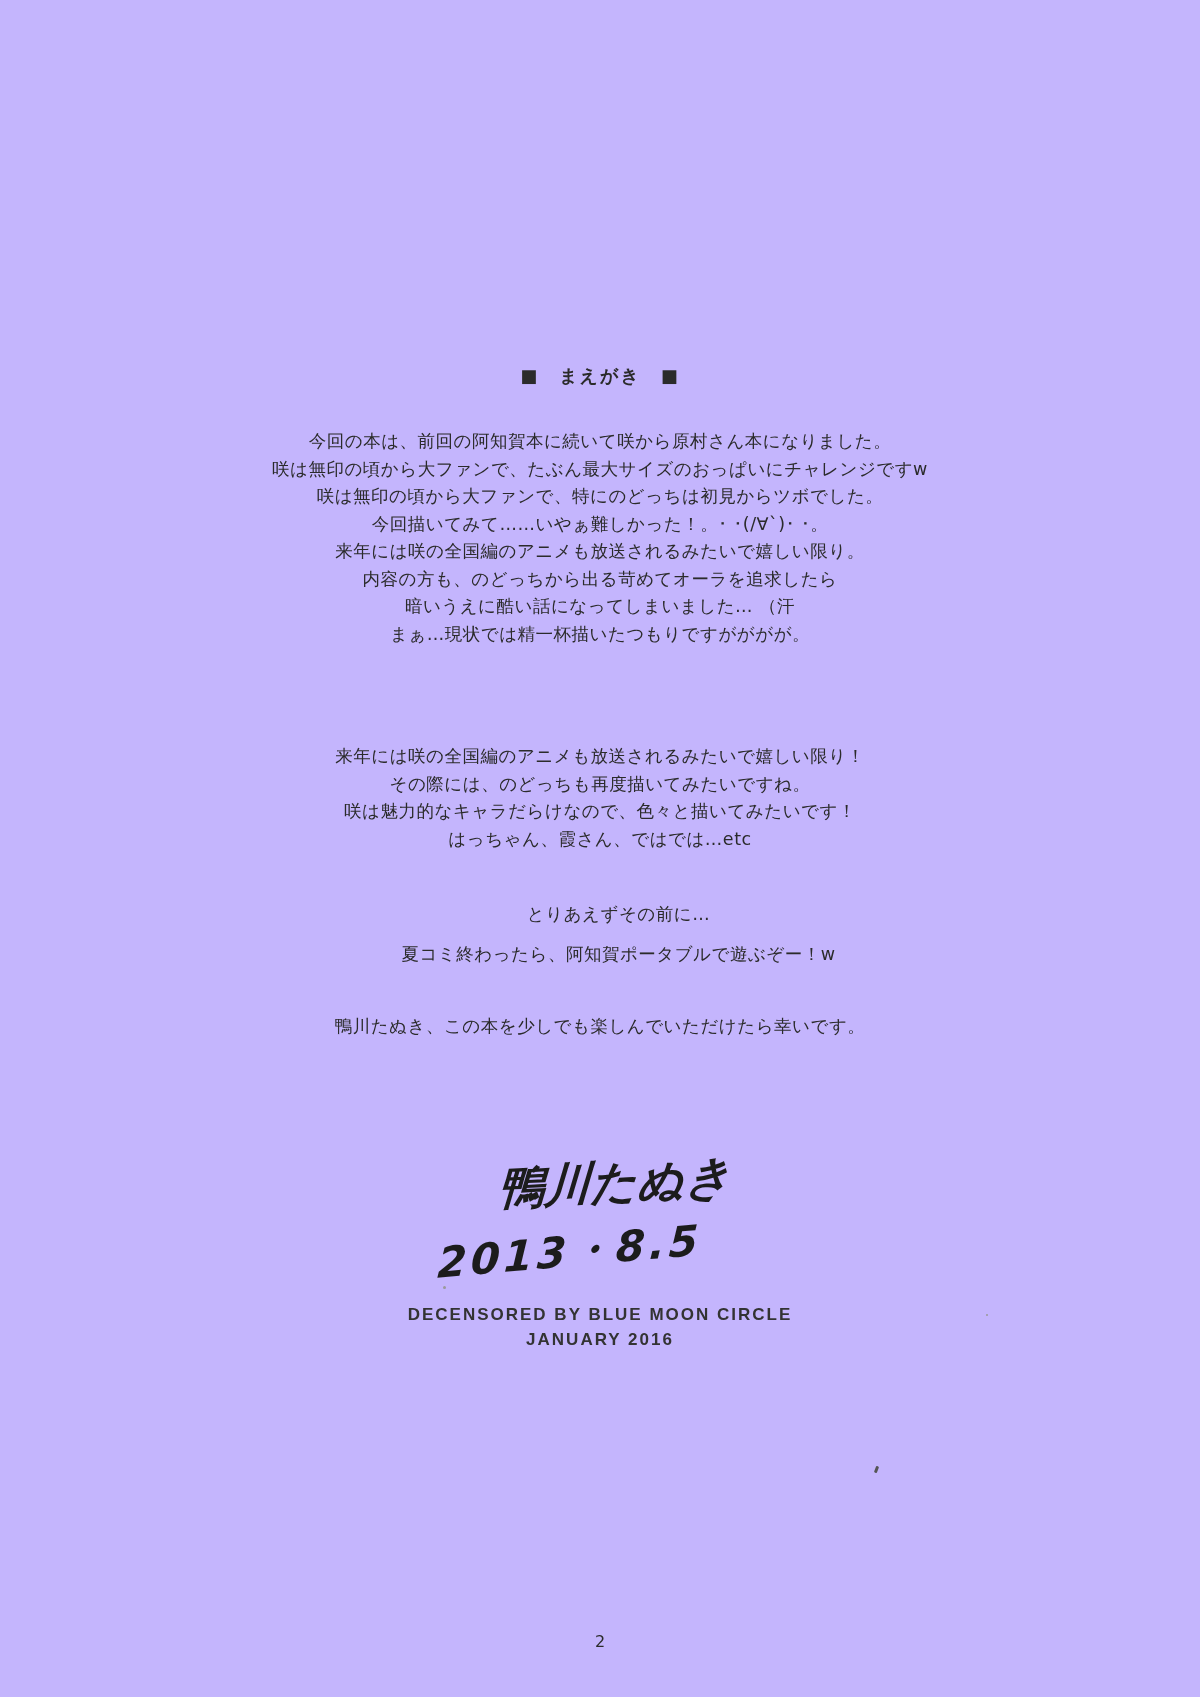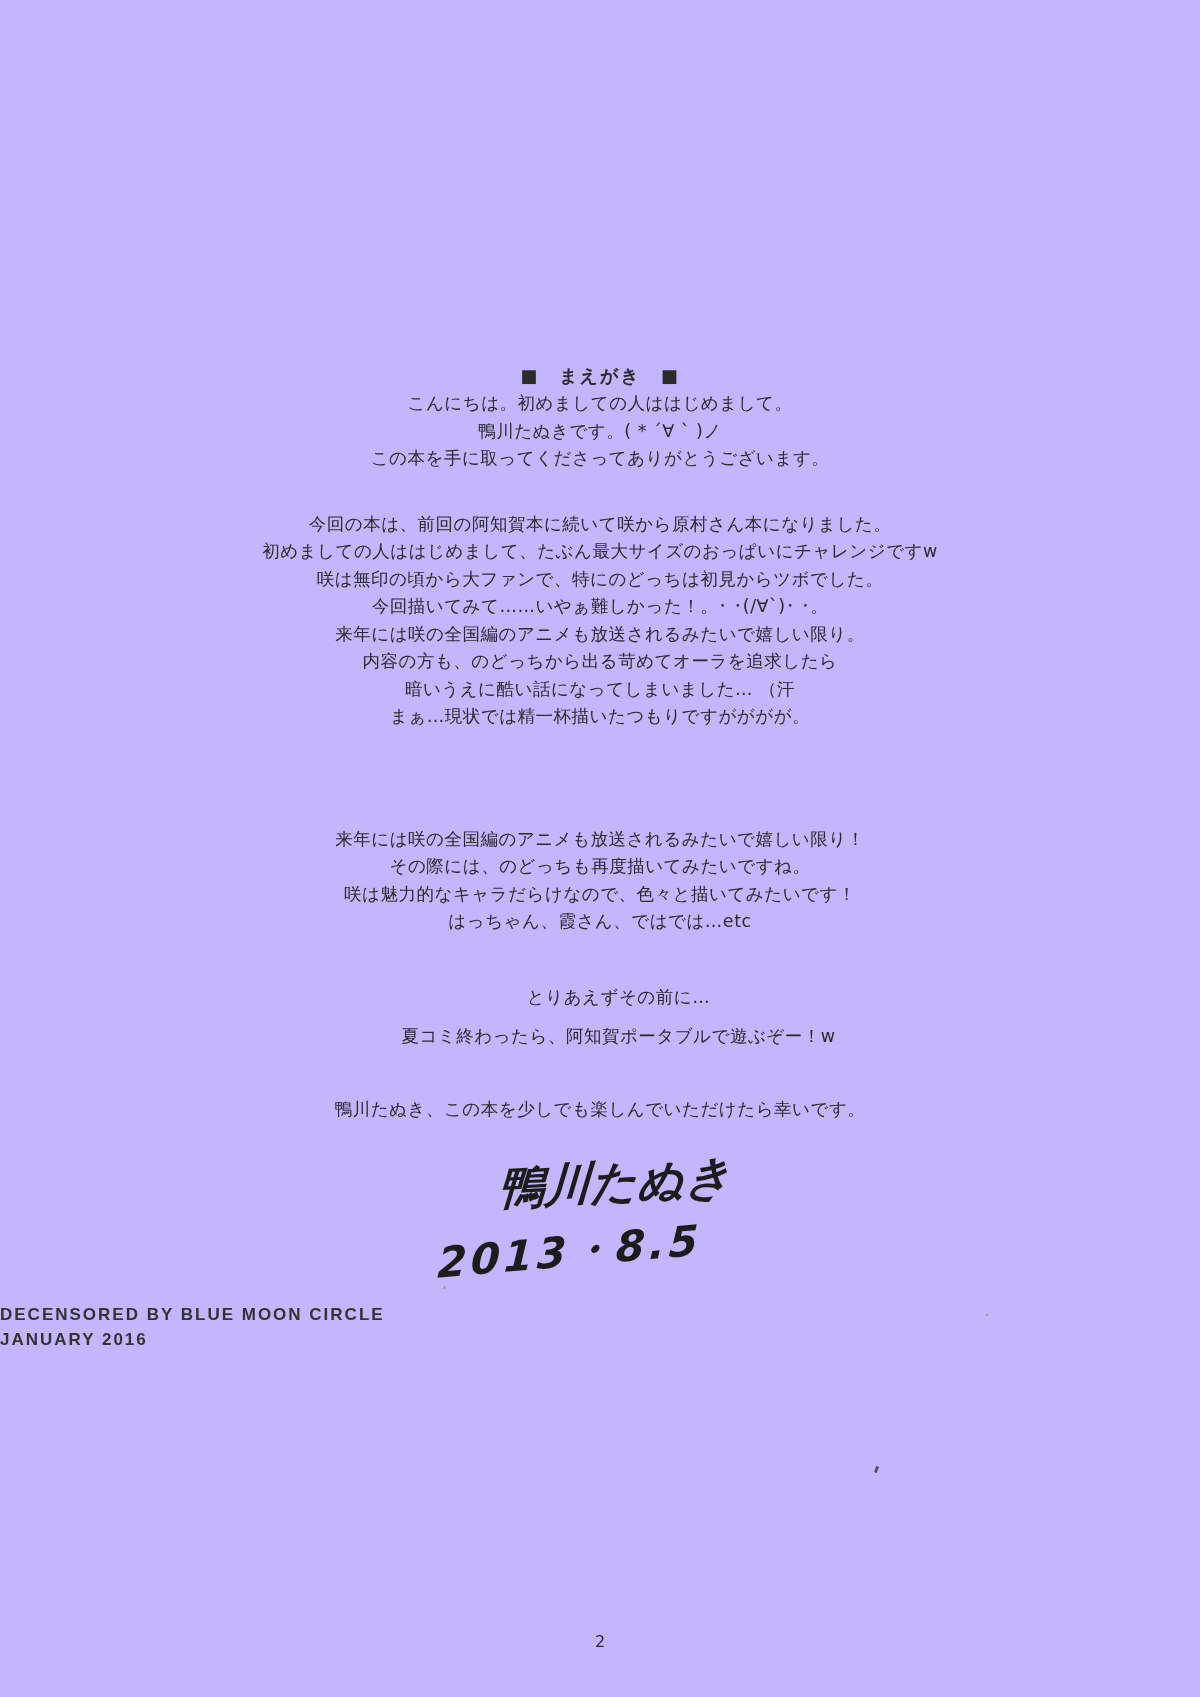--- a/index.html
+++ b/index.html
@@ -67,21 +67,21 @@
     letter-spacing: 4px;
     color: #1c1c1c;
     white-space: nowrap;
   }
 
   .decensor {
     position: absolute;
     top: 1302px;
     left: 0;
     width: 1200px;
-    text-align: left;
+    text-align: center;
     font-family: "Liberation Sans", sans-serif;
     font-weight: 700;
     color: #333333;
   }
   .decensor-line {
     font-size: 17px;
     line-height: 25px;
     letter-spacing: 2px;
   }
 
@@ -106,29 +106,24 @@
 </style>
 </head>
 <body>
 
 <div class="page">
 
   <div class="content">
 
     <div class="line heading">■　まえがき　■</div>
 
-    <div>
-      <div class="line">こんにちは。初めましての人ははじめまして。</div>
-      <div class="line">鴨川たぬきです。( * ´∀ ` )ノ</div>
-      <div class="line">この本を手に取ってくださってありがとうございます。</div>
-    </div>
 
     <div class="block-2">
       <div class="line">今回の本は、前回の阿知賀本に続いて咲から原村さん本になりました。</div>
-      <div class="line">初めましての人ははじめまして、たぶん最大サイズのおっぱいにチャレンジですw</div>
+      <div class="line">咲は無印の頃から大ファンで、たぶん最大サイズのおっぱいにチャレンジですw</div>
       <div class="line">咲は無印の頃から大ファンで、特にのどっちは初見からツボでした。</div>
       <div class="line">今回描いてみて……いやぁ難しかった！。･ ･(/∀`)･ ･。</div>
       <div class="line">来年には咲の全国編のアニメも放送されるみたいで嬉しい限り。</div>
       <div class="line">内容の方も、のどっちから出る苛めてオーラを追求したら</div>
       <div class="line">暗いうえに酷い話になってしまいました… （汗</div>
       <div class="line">まぁ…現状では精一杯描いたつもりですがががが。</div>
     </div>
 
     <div class="block-3">
       <div class="line">来年には咲の全国編のアニメも放送されるみたいで嬉しい限り！</div>

